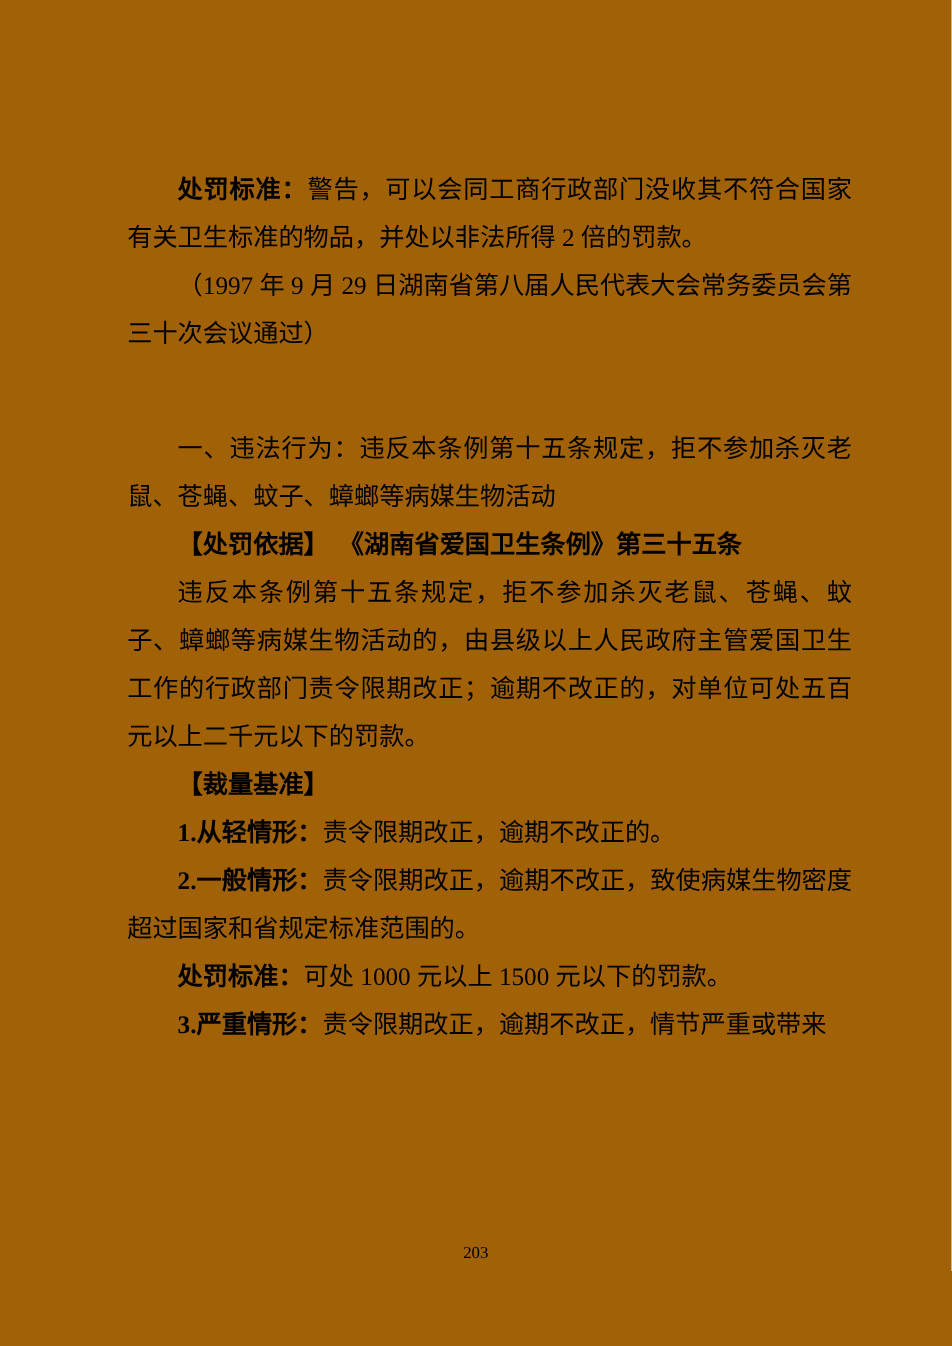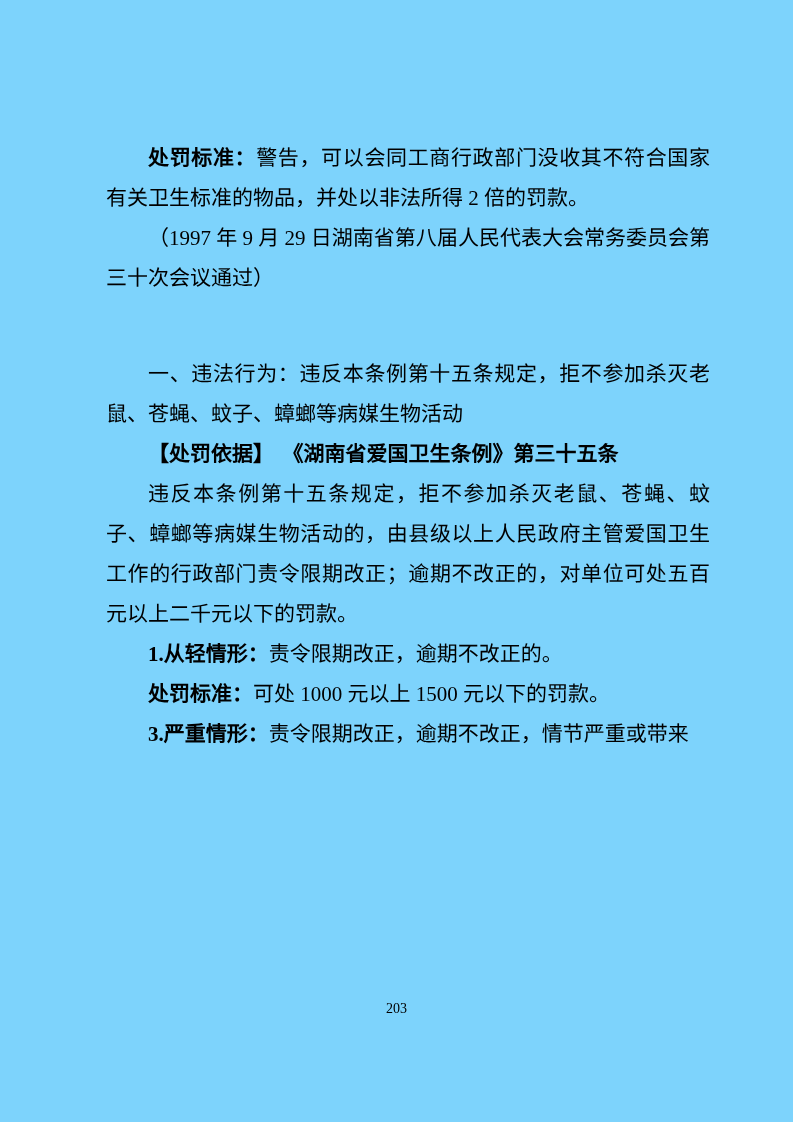--- a/index.html
+++ b/index.html
@@ -4,21 +4,21 @@
 <style>
   html, body {
     margin: 0;
     padding: 0;
     background: #ffffff;
   }
   .page {
     position: relative;
     width: 793px;
     height: 1122px;
-    background: #7dd3fc;
+    background: #a16207;
     color: #000000;
     font-family: "Liberation Serif", "DejaVu Serif", serif;
     overflow: hidden;
   }
   .content {
     position: absolute;
     left: 106px;
     top: 138px;
     width: 604px;
     font-size: 21px;
@@ -46,21 +46,21 @@
     font-weight: bold;
   }
   .bold-line {
     font-weight: bold;
   }
   .basis-ref {
     margin-left: 0.9em;
   }
   .page-number {
     position: absolute;
-    top: 1000px;
+    top: 1036px;
     left: 0;
     width: 100%;
     text-align: center;
     font-size: 14px;
     line-height: 18px;
     font-family: "Liberation Serif", "DejaVu Serif", serif;
     color: #000000;
   }
 </style>
 </head>
@@ -73,24 +73,26 @@
 
 
     <p class="para">（1997 年 9 月 29 日湖南省第八届人民代表大会常务委员会第三十次会议通过）</p>
 
     <p class="para gap-before">一、违法行为：违反本条例第十五条规定，拒不参加杀灭老鼠、苍蝇、蚊子、蟑螂等病媒生物活动</p>
 
     <p class="para bold-line"><span>【处罚依据】</span><span class="basis-ref">《湖南省爱国卫生条例》第三十五条</span></p>
 
     <p class="para">违反本条例第十五条规定，拒不参加杀灭老鼠、苍蝇、蚊子、蟑螂等病媒生物活动的，由县级以上人民政府主管爱国卫生工作的行政部门责令限期改正；逾期不改正的，对单位可处五百元以上二千元以下的罚款。</p>
 
+    <p class="para bold-line">【裁量基准】</p>
 
     <p class="para"><span class="b">1.从轻情形：</span><span>责令限期改正，逾期不改正的。</span></p>
 
 
+    <p class="para"><span class="b">2.一般情形：</span><span>责令限期改正，逾期不改正，致使病媒生物密度超过国家和省规定标准范围的。</span></p>
 
     <p class="para"><span class="b">处罚标准：</span><span>可处 1000 元以上 1500 元以下的罚款。</span></p>
 
     <p class="para"><span class="b">3.严重情形：</span><span>责令限期改正，逾期不改正，情节严重或带来</span></p>
 
   </div>
 
   <div class="page-number">203</div>
 </div>
 

